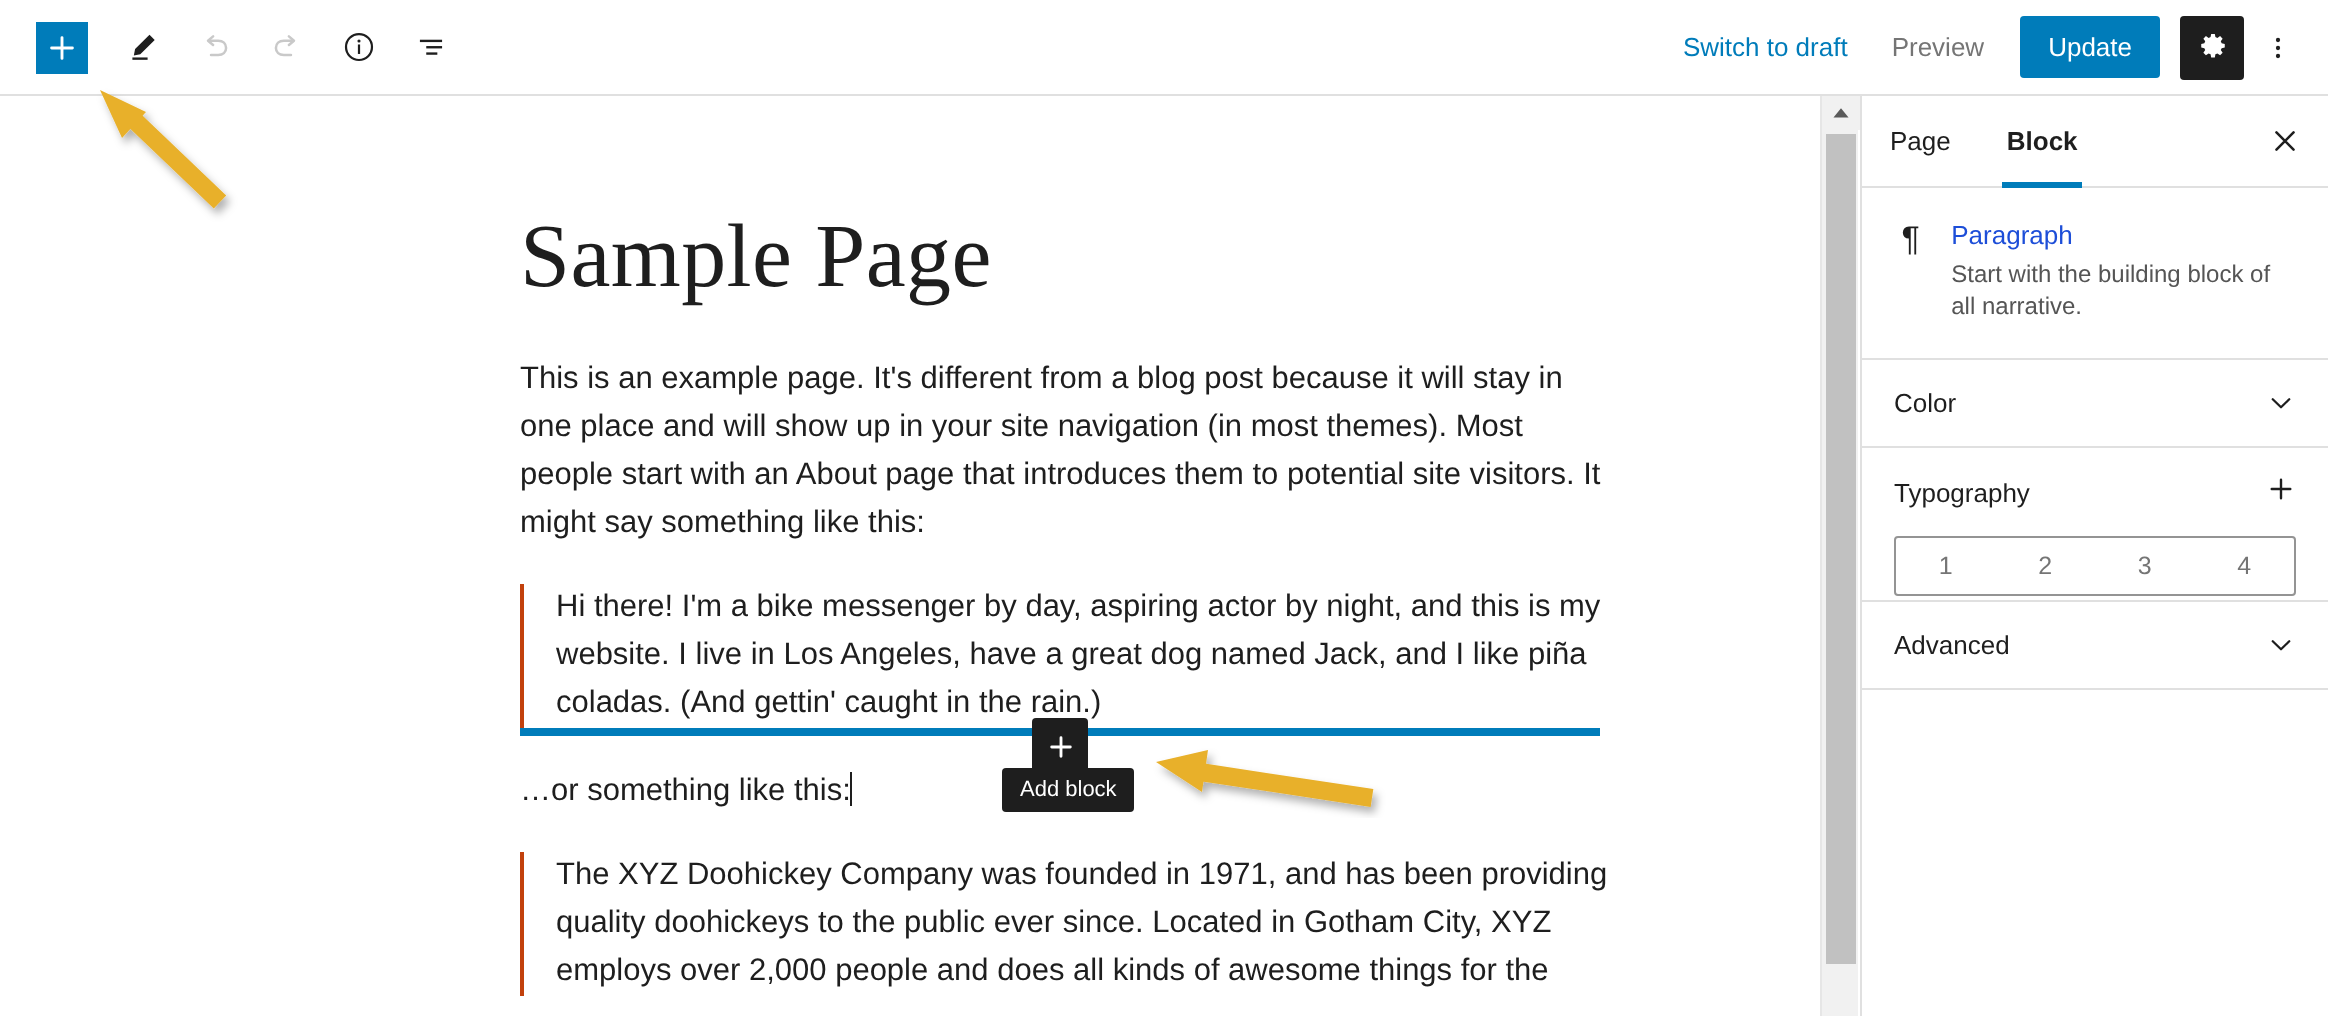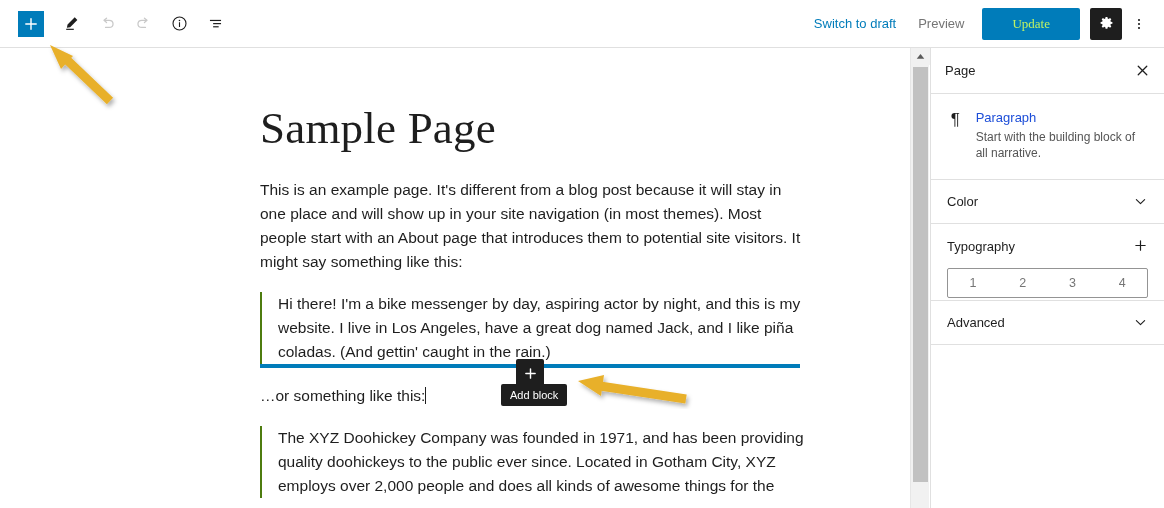--- a/index.html
+++ b/index.html
@@ -34,24 +34,24 @@
   .tb-btn.disabled { color: #c9c9c9; cursor: default; }
   .tb-btn svg { display: block; }
 
   .link-btn {
     font-size: 13px; background: none; border: none; cursor: pointer;
     padding: 6px 10px; font-family: inherit;
   }
   .link-draft { color: #007cba; }
   .link-preview { color: #757575; }
   .update-btn {
-    background: #007cba; color: #bef264;
+    background: #007cba; color: #ffffff;
     border: none; border-radius: 2px;
-    font-size: 13px; padding: 8px 30px; margin-left: 6px;
-    cursor: pointer; font-family: Liberation Serif, serif;
+    font-size: 13px; padding: 8px 14px; margin-left: 6px;
+    cursor: pointer; font-family: Liberation Sans, sans-serif;
   }
   .gear-btn {
     width: 32px; height: 32px; margin-left: 8px;
     background: #1e1e1e; color: #fff; border: none; border-radius: 2px;
     display: flex; align-items: center; justify-content: center; cursor: pointer;
   }
   .dots-btn {
     width: 30px; height: 34px; background: none; border: none; cursor: pointer;
     display: flex; align-items: center; justify-content: center; color: #1e1e1e;
   }
@@ -77,21 +77,21 @@
     position: absolute;
     left: 260px;
     width: 542px;
     font-size: 15.5px;
     line-height: 24px;
     color: #1e1e1e;
   }
   .para.p1 { top: 130px; }
   .quote {
     position: absolute; left: 260px; width: 545px;
-    border-left: 2px solid #4d7c0f;
+    border-left: 2px solid #c2410c;
     padding-left: 16px;
     font-size: 15.5px; line-height: 24px; color: #1e1e1e;
   }
   .quote.q1 { top: 244px; }
   .quote.q2 { top: 378px; }
   .para.p2 { top: 336px; }
   .caret {
     display: inline-block; width: 1px; height: 17px;
     background: #1e1e1e; vertical-align: -3px; margin-left: 0px;
   }
@@ -292,20 +292,21 @@
       <svg width="9" height="7" viewBox="0 0 10 7">
         <path d="M5 0.8L9.2 6H0.8z" fill="#5a5a5a"></path>
       </svg>
     </div>
     <div class="sb-thumb"></div>
   </div>
 
   <div class="sidebar">
     <div class="sb-tabs">
       <button class="sb-tab">Page</button>
+      <button class="sb-tab active">Block</button>
       <button class="sb-close">
         <svg width="15" height="15" viewBox="0 0 20 20">
           <path d="M4.3 4.3l11.4 11.4M15.7 4.3L4.3 15.7" stroke="#1e1e1e" stroke-width="1.7" stroke-linecap="round"></path>
         </svg>
       </button>
     </div>
 
     <div class="blockcard">
       <div class="bc-icon">¶</div>
       <div>

